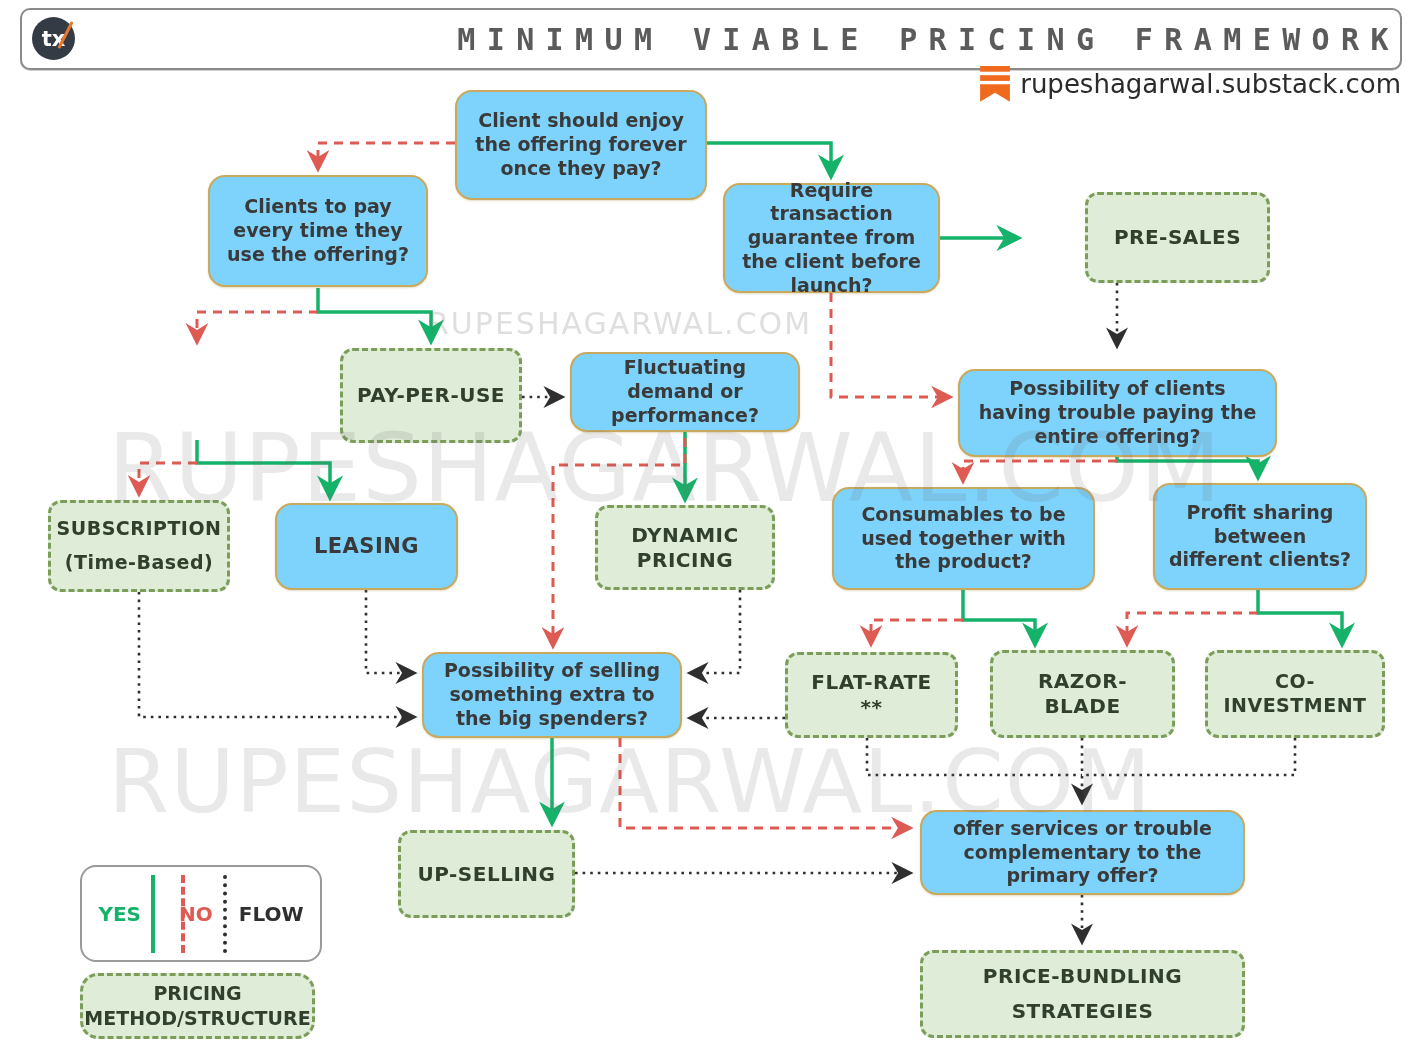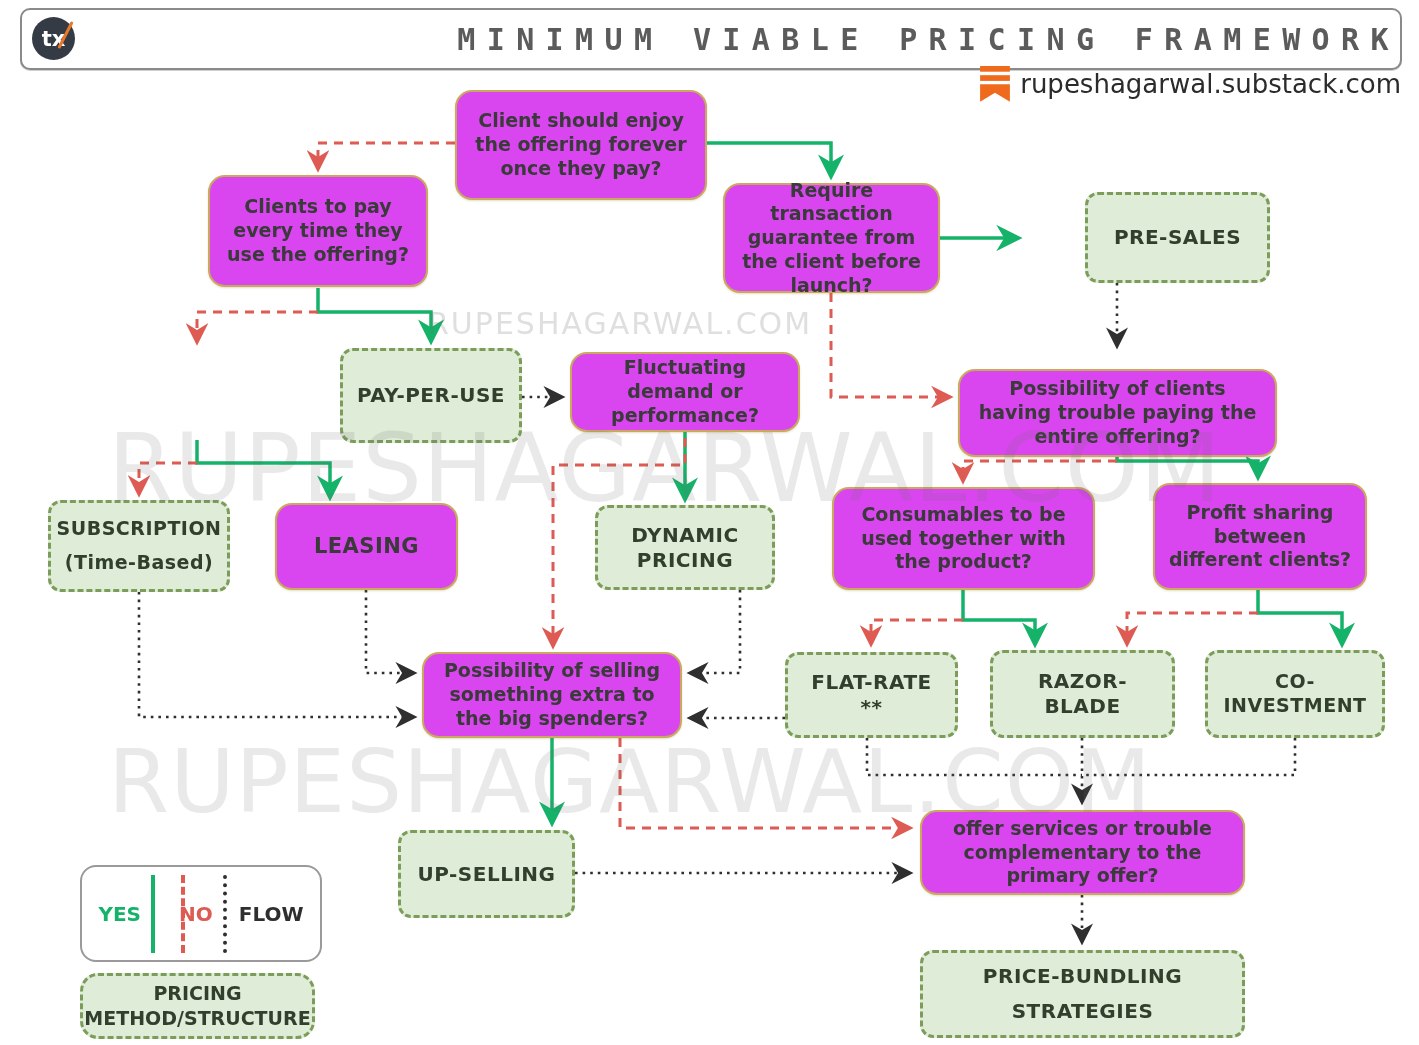--- a/index.html
+++ b/index.html
@@ -40,21 +40,21 @@
   .wm-2{left:108px;top:730px;font-size:88px;letter-spacing:1px;}
   
   svg.arrows{position:absolute;left:0;top:0;z-index:2;}
   
   .node{
     position:absolute;box-sizing:border-box;z-index:3;
     display:flex;flex-direction:column;align-items:center;justify-content:center;
     text-align:center;padding:6px 10px;line-height:1.25;
   }
   .q{
-    background:#d946ef;border:2px solid #c9a95e;border-radius:17px;
+    background:#7dd3fc;border:2px solid #c9a95e;border-radius:17px;
     font-size:19px;font-weight:bold;color:#3a3a3a;
     box-shadow:0 1px 2px rgba(150,120,40,0.25);
   }
   .m{
     background:#deecd8;border:3px dashed #7c9d5a;border-radius:13px;
     font-size:20px;font-weight:bold;color:#31402c;letter-spacing:0.5px;
   }
   .m .l1{display:block;}
   .m .l2{display:block;margin-top:10px;}
   

